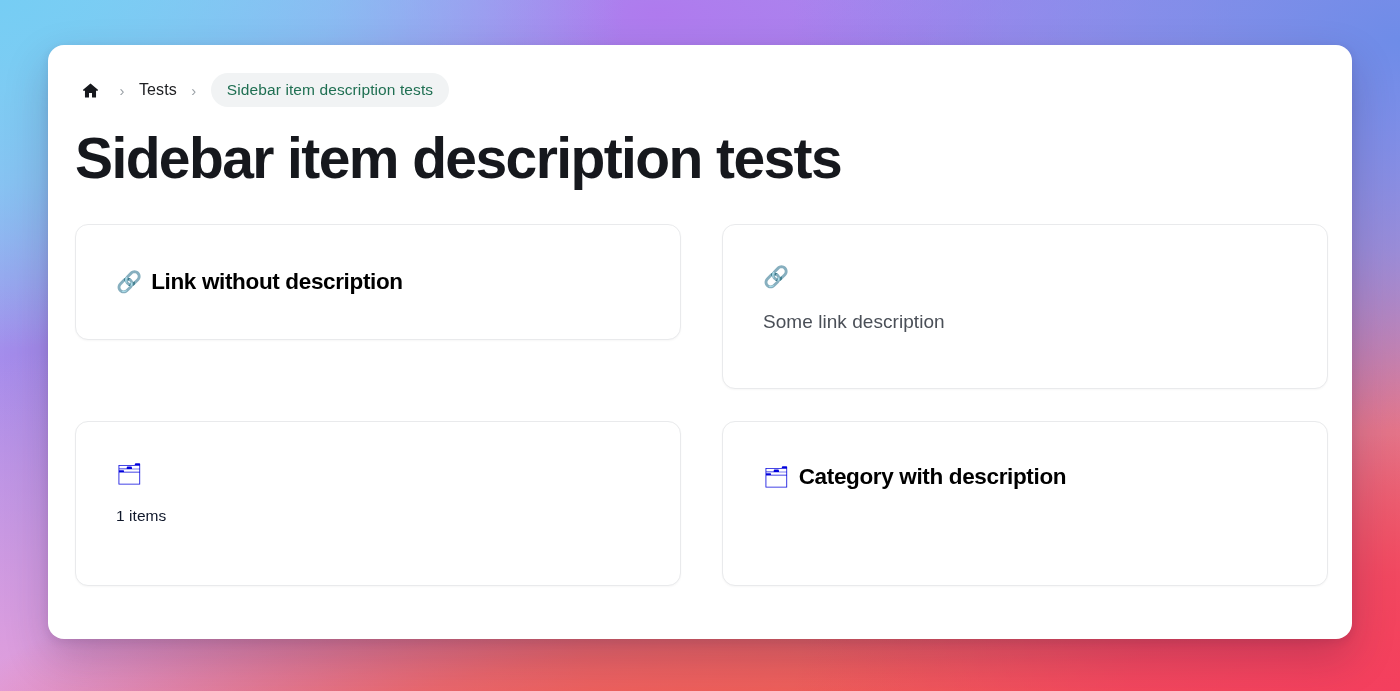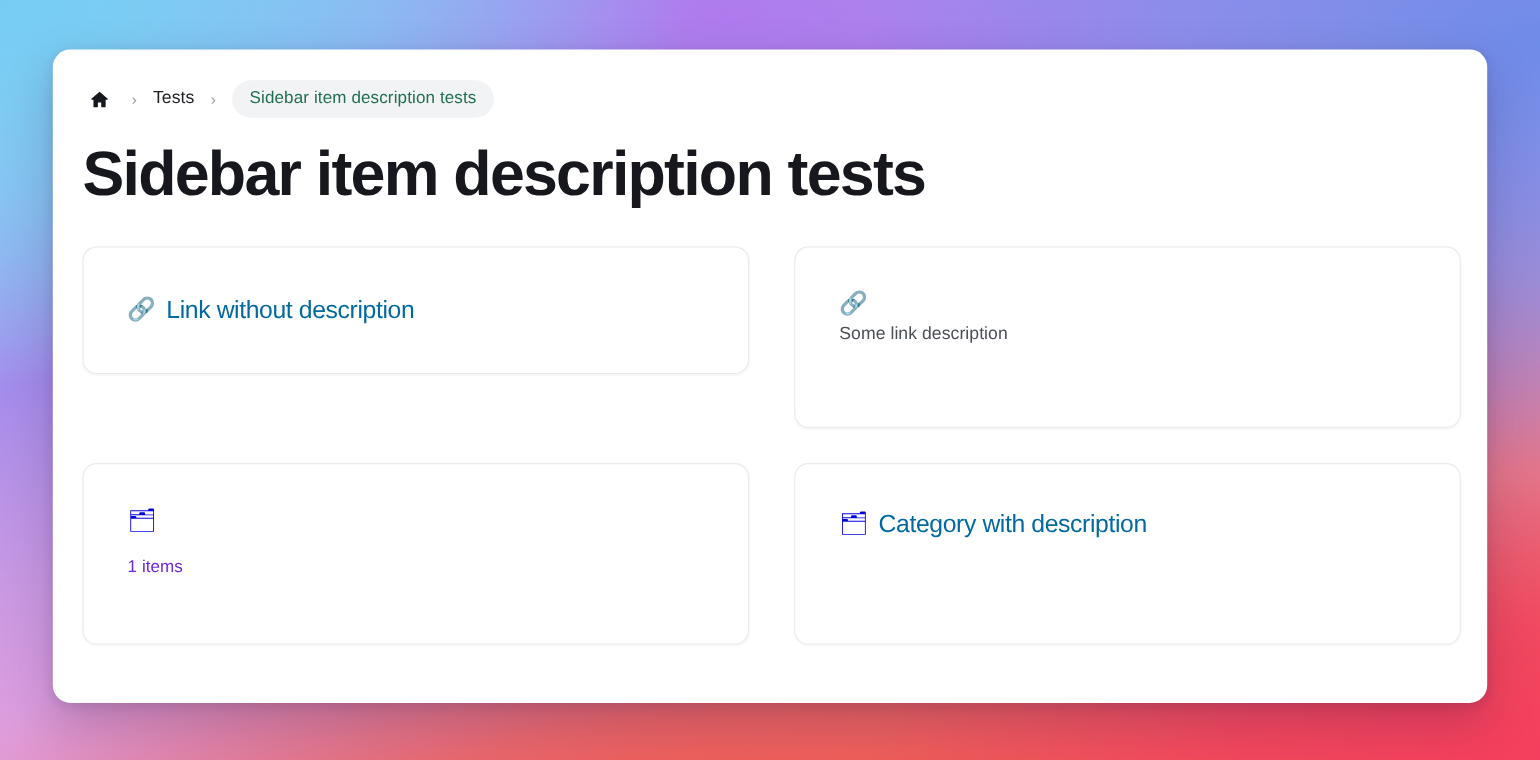--- a/index.html
+++ b/index.html
@@ -147,38 +147,38 @@
 
   .card-emoji {
     font-size: 21px;
     line-height: 1;
     display: inline-block;
     filter: saturate(0.92);
   }
 
   .card-title {
     font-size: 22.5px;
-    font-weight: 400;
-    color: #0369a1;
+    font-weight: 700;
+    color: #000000;
     letter-spacing: -0.35px;
     line-height: 1.2;
   }
 
   .card-desc {
-    margin-top: 6px;
-    font-size: 16px;
+    margin-top: 22px;
+    font-size: 19px;
     color: #4a4f57;
     letter-spacing: 0.05px;
     line-height: 1.35;
   }
 
   .card-meta {
     margin-top: 22px;
     font-size: 15.5px;
-    color: #6d28d9;
+    color: #0f172a;
     letter-spacing: 0.05px;
     line-height: 1.35;
   }
 </style>
 </head>
 <body>
 
 <div class="desktop">
 
   <div class="panel">

